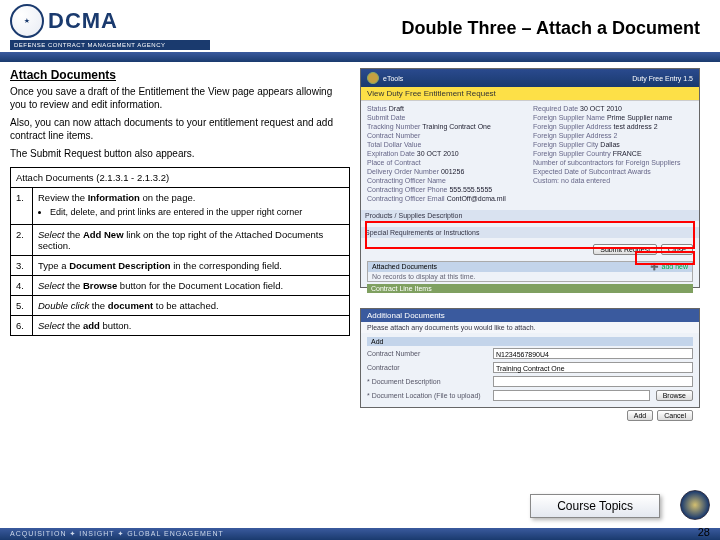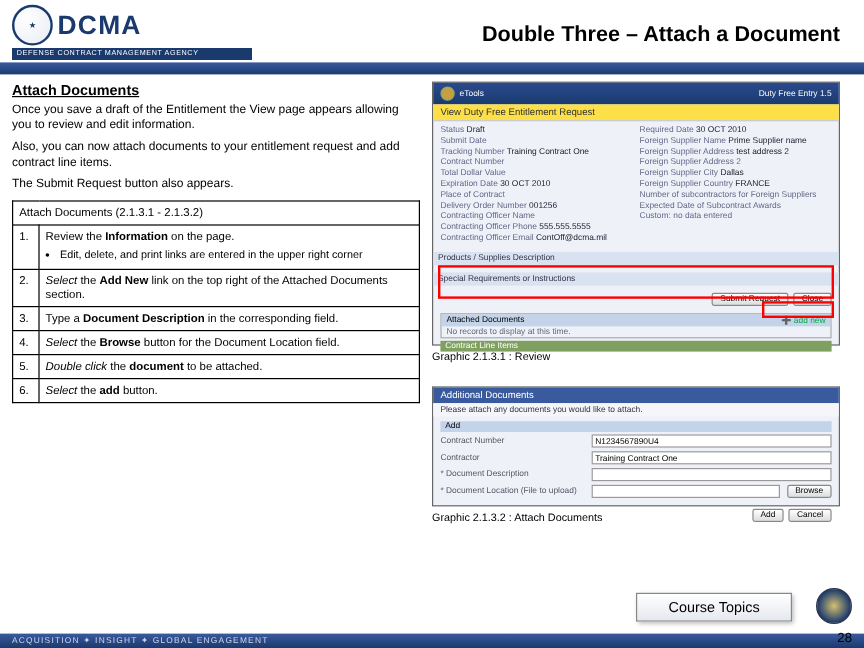--- a/index.html
+++ b/index.html
@@ -160,21 +160,20 @@
         <div class="ss1-attach-hdr">
           <span>Attached Documents</span>
           <span class="ss1-addlink">➕ add new</span>
         </div>
         <div style="padding:1px 4px;color:#667">No records to display at this time.</div>
       </div>
       <div class="ss1-contract">Contract Line Items</div>
       <div class="redbox1" style="top:152px;left:4px;right:4px;height:28px"></div>
       <div class="redbox1" style="top:182px;right:4px;width:60px;height:14px"></div>
     </div>
-    <div class="caption-right">Graphic 2.1.3.1 : Review</div>
 
     <div class="screenshot ss2">
       <div class="ss2-hdr">Additional Documents</div>
       <div class="ss2-sub">Please attach any documents you would like to attach.</div>
       <div class="ss2-body" id="ss2-body">
           <div style="background: rgb(195, 212, 234); padding: 1px 4px; font-size: 7px; margin-bottom: 2px;">Add</div>
           <div class="ss2-row">
             <div class="lbl">Contract Number</div>
             <div class="fld">N1234567890U4</div>
           </div>
@@ -190,21 +189,20 @@
             <div class="lbl">* Document Location (File to upload)</div>
             <div class="fld"></div>
             <div class="ss1-btn">Browse</div>
           </div>
         </div>
       <div class="ss2-btns">
         <div class="ss1-btn">Add</div>
         <div class="ss1-btn">Cancel</div>
       </div>
     </div>
-    <div class="caption-right">Graphic 2.1.3.2 : Attach Documents</div>
   </div>
 </div>
 
 <div class="footer">
   <div class="course-btn">Course Topics</div>
   <div class="footer-seal"></div>
   <div class="pagenum">28</div>
   <div class="footer-bar">ACQUISITION ✦ INSIGHT ✦ GLOBAL ENGAGEMENT</div>
 </div>
 

